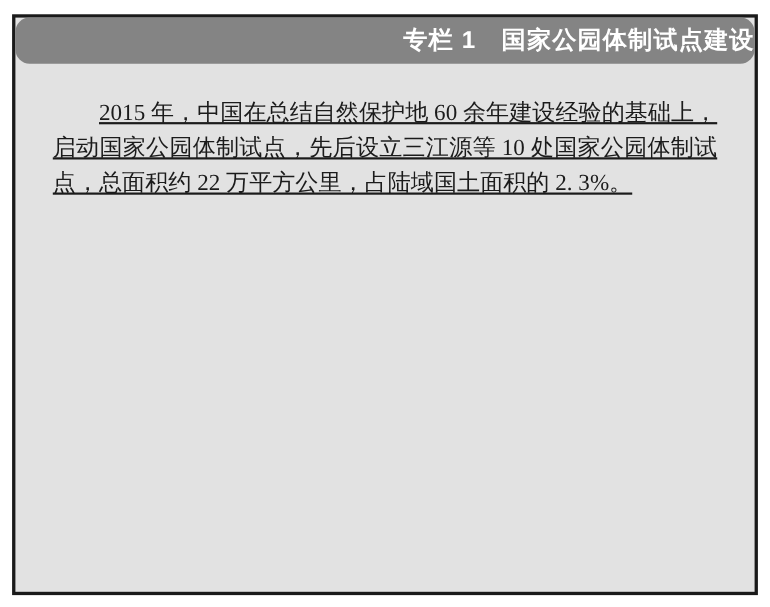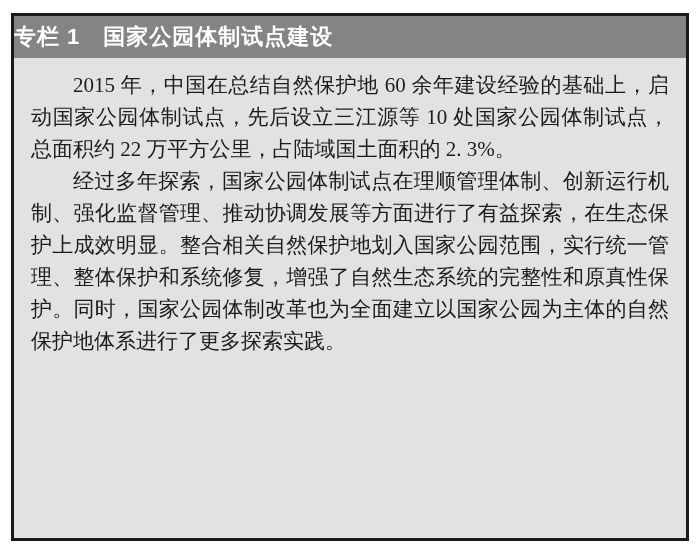--- a/index.html
+++ b/index.html
@@ -20,48 +20,49 @@
     border: 3px solid #1a1a1a;
     background: #e2e2e2;
     display: flex;
     flex-direction: column;
   }
   .panel-header {
     flex: 0 0 42px;
     background: #848484;
     display: flex;
     align-items: center;
-    justify-content: flex-start;
+    justify-content: flex-end;
+    border-radius: 13px;
   }
   .panel-title {
     color: #ffffff;
     font-family: "Liberation Sans", "DejaVu Sans", sans-serif;
     font-weight: bold;
     font-size: 22px;
     letter-spacing: 1px;
     white-space: pre;
   }
   .panel-body {
     flex: 1 1 auto;
     padding: 11px 17px 10px 17px;
     font-family: "Liberation Serif", "DejaVu Serif", serif;
     font-size: 21px;
     line-height: 32px;
     color: #1b1b1b;
     text-align: justify;
   }
   .panel-body p {
-    margin: 0;
+    margin: 17px;
     text-indent: 2em;
+    text-decoration: underline;
   }
 </style>
 </head>
 <body>
 
 <div class="panel">
   <div class="panel-header">
     <span class="panel-title">专栏 1　国家公园体制试点建设</span>
   </div>
   <div class="panel-body">
     <p>2015 年，中国在总结自然保护地 60 余年建设经验的基础上，启动国家公园体制试点，先后设立三江源等 10 处国家公园体制试点，总面积约 22 万平方公里，占陆域国土面积的 2. 3%。</p>
-    <p>经过多年探索，国家公园体制试点在理顺管理体制、创新运行机制、强化监督管理、推动协调发展等方面进行了有益探索，在生态保护上成效明显。整合相关自然保护地划入国家公园范围，实行统一管理、整体保护和系统修复，增强了自然生态系统的完整性和原真性保护。同时，国家公园体制改革也为全面建立以国家公园为主体的自然保护地体系进行了更多探索实践。</p>
   </div>
 </div>
 
 </body></html>

